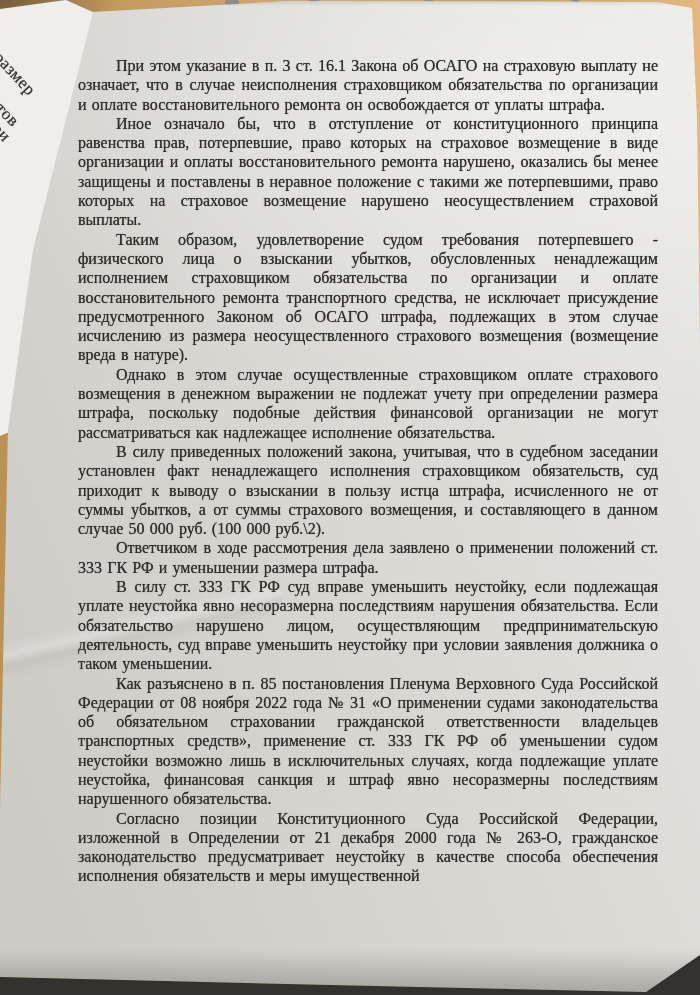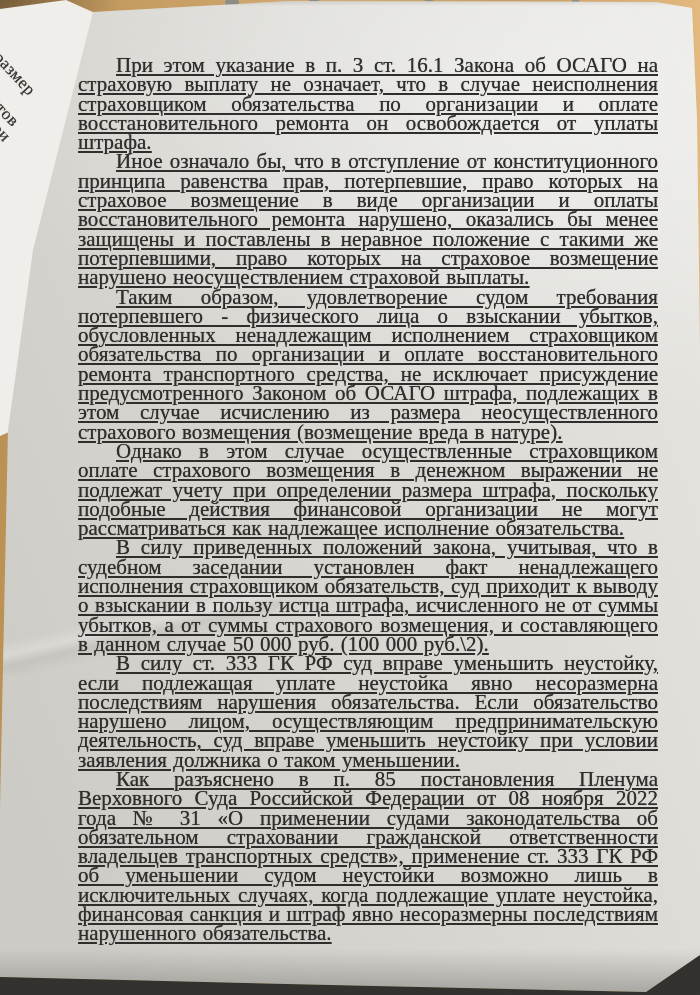--- a/index.html
+++ b/index.html
@@ -45,25 +45,24 @@
       linear-gradient(248deg, rgba(255,255,255,.16), rgba(95,92,85,.17) 90%);
   }
   .crease{
     position:absolute;left:-14px;top:588px;width:300px;height:80px;
     transform:rotate(-13deg);border-radius:50%;opacity:.5;
     background:linear-gradient(180deg, rgba(255,255,255,0) 30%, rgba(255,255,255,.45) 47%,
                rgba(148,143,133,.30) 60%, rgba(148,143,133,0) 78%);
   }
   .text-block{
     position:absolute;left:78px;top:56px;width:580px;
-    color:#2f2e2c;font-size:21px;line-height:19.3px;
+    color:#2f2e2c;font-size:16px;line-height:19.3px;
     text-align:justify;
     text-shadow:0 0 .7px rgba(47,46,44,.85);
     word-spacing:1.2px;
-    text-decoration:underline;
   }
   .text-block p{margin:0;text-indent:38px;}
 
   
   .table-shadow{
     position:absolute;inset:0;
     clip-path:polygon(0px 977px,330px 985px,646px 992px,700px 955px,700px 995px,0px 995px);
     background:linear-gradient(180deg,#181714,#33322e);
   }
 </style>
@@ -85,20 +84,22 @@
 
   <div class="main-page">
     <div class="page-light"></div>
     <div class="crease"></div>
     <div class="text-block">
       <p>При этом указание в п. 3 ст. 16.1 Закона об ОСАГО на страховую выплату не означает, что в случае неисполнения страховщиком обязательства по организации и оплате восстановительного ремонта он освобождается от уплаты штрафа.</p>
       <p>Иное означало бы, что в отступление от конституционного принципа равенства прав, потерпевшие, право которых на страховое возмещение в виде организации и оплаты восстановительного ремонта нарушено, оказались бы менее защищены и поставлены в неравное положение с такими же потерпевшими, право которых на страховое возмещение нарушено неосуществлением страховой выплаты.</p>
       <p>Таким образом, удовлетворение судом требования потерпевшего - физического лица о взыскании убытков, обусловленных ненадлежащим исполнением страховщиком обязательства по организации и оплате восстановительного ремонта транспортного средства, не исключает присуждение предусмотренного Законом об ОСАГО штрафа, подлежащих в этом случае исчислению из размера неосуществленного страхового возмещения (возмещение вреда в натуре).</p>
       <p>Однако в этом случае осуществленные страховщиком оплате страхового возмещения в денежном выражении не подлежат учету при определении размера штрафа, поскольку подобные действия финансовой организации не могут рассматриваться как надлежащее исполнение обязательства.</p>
       <p>В силу приведенных положений закона, учитывая, что в судебном заседании установлен факт ненадлежащего исполнения страховщиком обязательств, суд приходит к выводу о взыскании в пользу истца штрафа, исчисленного не от суммы убытков, а от суммы страхового возмещения, и составляющего в данном случае 50 000 руб. (100 000 руб.\2).</p>
+      <p>Ответчиком в ходе рассмотрения дела заявлено о применении положений ст. 333 ГК РФ и уменьшении размера  штрафа.</p>
       <p>В силу ст. 333 ГК РФ суд вправе уменьшить неустойку, если подлежащая уплате неустойка явно несоразмерна последствиям нарушения обязательства. Если обязательство нарушено лицом, осуществляющим предпринимательскую деятельность, суд вправе уменьшить неустойку при условии заявления должника о таком уменьшении.</p>
       <p>Как разъяснено в п. 85 постановления Пленума Верховного Суда Российской Федерации от 08 ноября 2022 года № 31 «О применении судами законодательства об обязательном страховании гражданской ответственности владельцев транспортных средств», применение ст. 333 ГК РФ об уменьшении судом неустойки возможно лишь в исключительных случаях, когда подлежащие уплате неустойка, финансовая санкция и штраф явно несоразмерны последствиям нарушенного обязательства.</p>
+      <p>Согласно позиции Конституционного Суда Российской Федерации, изложенной в Определении от 21 декабря 2000 года № 263-О, гражданское законодательство предусматривает неустойку в качестве способа обеспечения исполнения обязательств и меры имущественной</p>
     </div>
   </div>
 
   <div class="table-shadow"></div>
 
 </div>
 
 </body></html>

